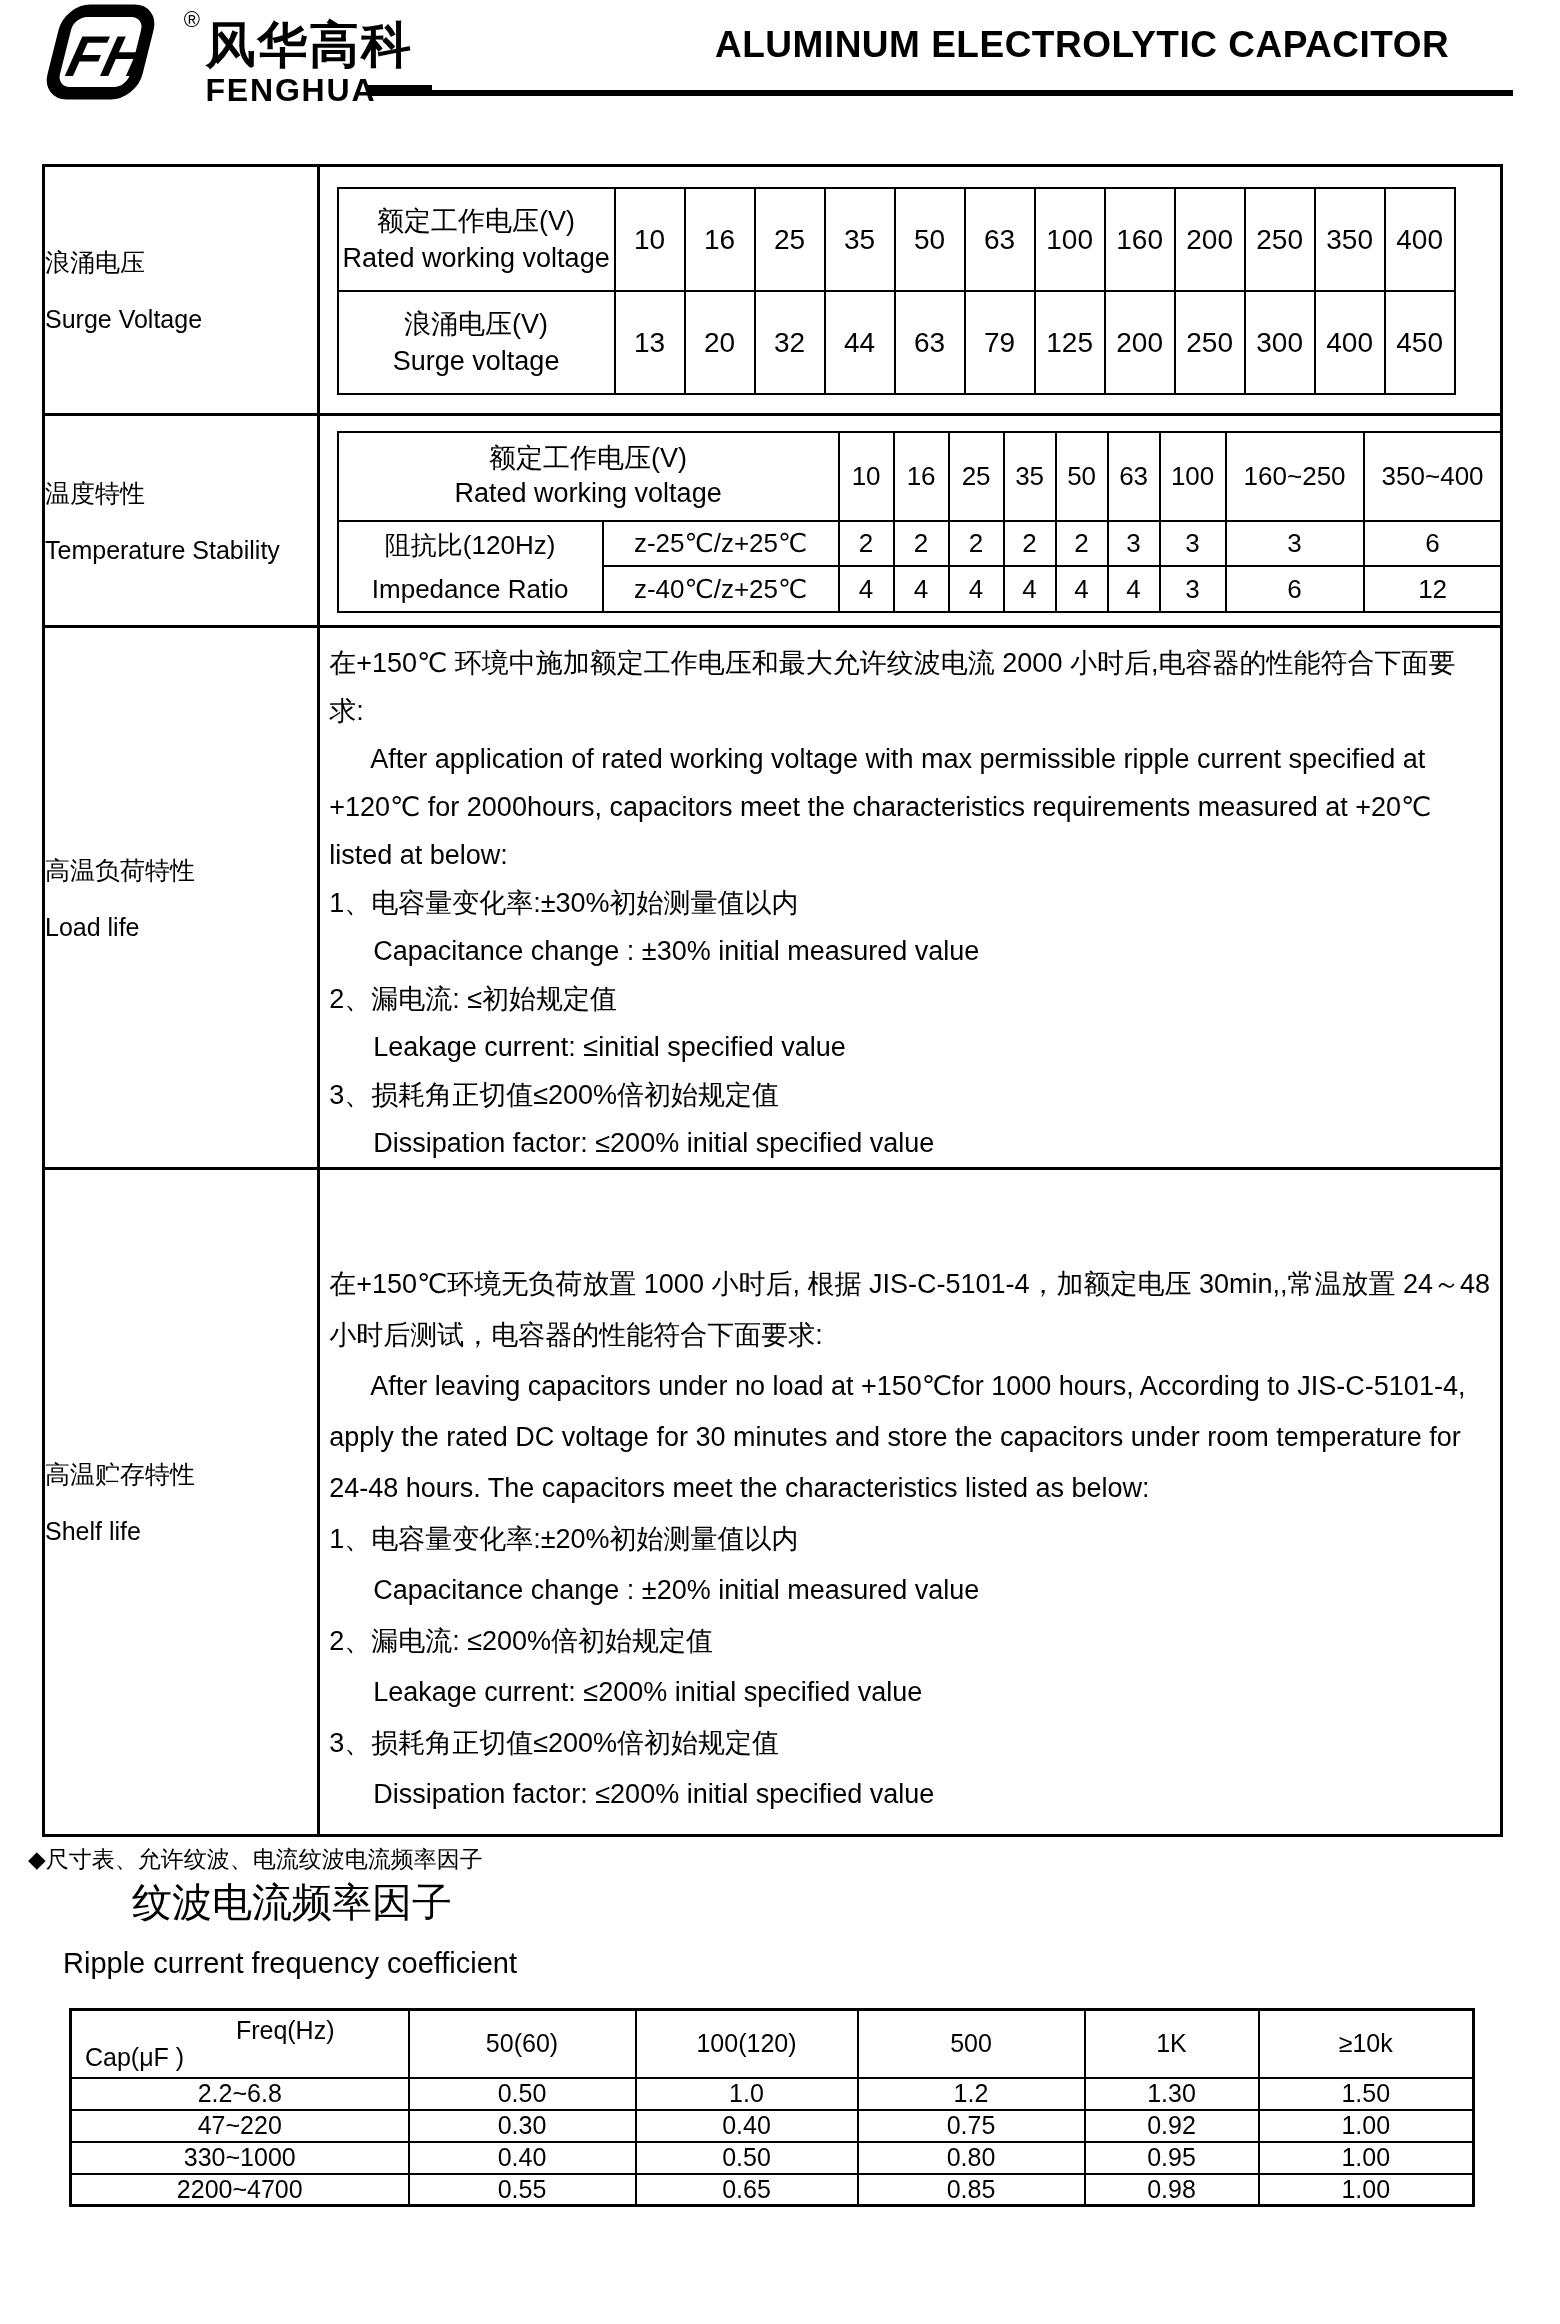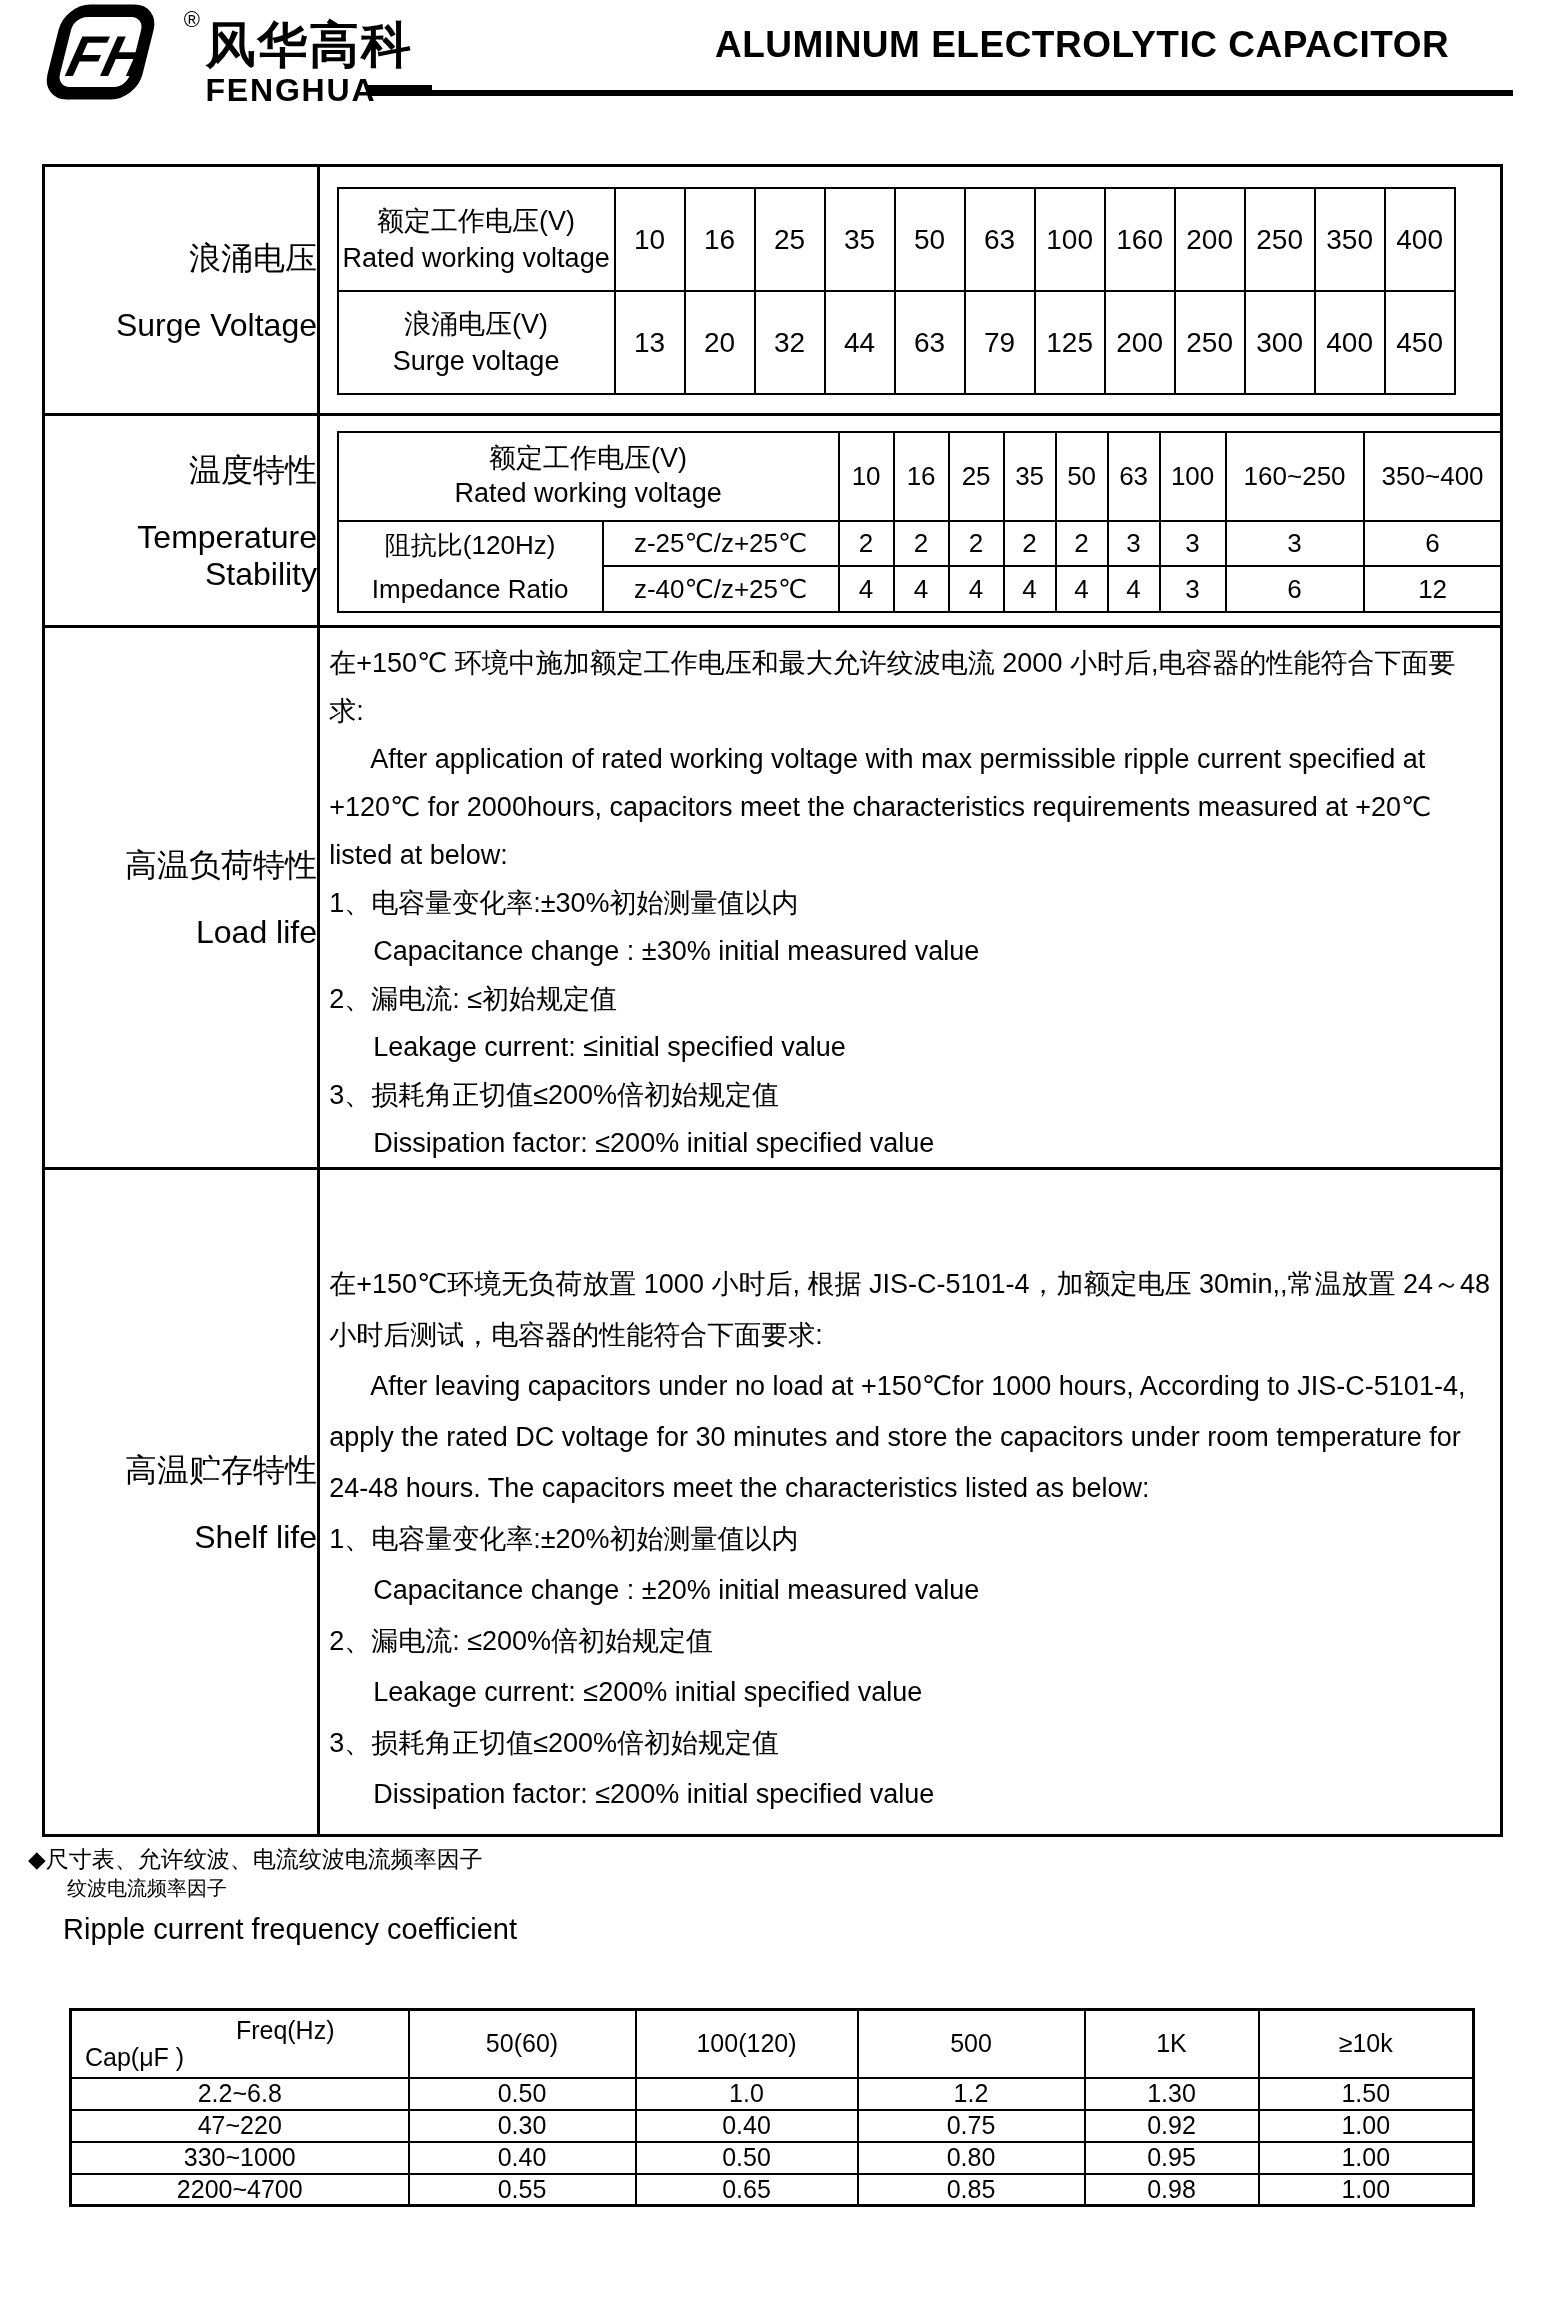--- a/index.html
+++ b/index.html
@@ -15,21 +15,21 @@
   .logo-cn { font-size:50px; font-weight:bold; letter-spacing:1.8px; line-height:1; }
   .logo-en { font-size:32px; font-weight:bold; letter-spacing:1.8px; line-height:1; margin-top:3.7px; }
   .doc-title { position:absolute; left:715px; top:24px; font-size:37px; font-weight:bold; white-space:nowrap; letter-spacing:0.5px; }
   .title-rule { position:absolute; left:369px; top:90px; width:1144px; height:5.5px; background:#000; }
   .title-rule-cap { position:absolute; left:367px; top:85px; width:65px; height:8.3px; background:#000; }
 
   
   table { border-collapse:collapse; table-layout:fixed; }
   .main-table { position:absolute; left:42px; top:164px; width:1461px; height:1668px; }
   .main-table > tbody > tr > td { border:3.7px solid #000; background:#fff; }
-  .row-label { width:275px; text-align:right; vertical-align:middle; font-size:32px; }
+  .row-label { width:275px; text-align:left; vertical-align:middle; font-size:25px; }
   .row-label .cn { margin-bottom:26px; }
   .r-surge { height:249px; }
   .r-temp  { height:212px; }
   .r-load  { height:539px; }
   .r-shelf { height:667px; }
   .row-content { vertical-align:top; }
 
   .inner td { border:2.8px solid #000; text-align:center; vertical-align:middle; font-size:28px; }
   .surge-table { width:1119px; margin:20px 0 0 16.6px; }
   .surge-table tr { height:103px; }
@@ -45,21 +45,21 @@
   .text-block { padding:11px 14.8px 0 9.2px; font-size:27px; line-height:48px; }
   .r-shelf .text-block { padding-top:89px; line-height:51px; }
   .tline { white-space:nowrap; }
   .ind1 { padding-left:41px; }
   .ind2 { padding-left:44px; }
 
   
   .dim-heading { position:absolute; left:28px; top:1844px; }
   .dh1 { font-size:23px; }
   .dh2 { font-size:29px; margin-left:35px; margin-bottom:11px; }
-  .dh3 { font-size:20px; margin-left:39px; margin-bottom:11px; }
+  .dh3 { font-size:40px; margin-left:39px; margin-bottom:17px;text-align:center; }
   .dh4 { font-size:29px; margin-left:35px; }
 
   
   .freq-table { position:absolute; left:69px; top:2008px; width:1403px; font-size:25px; }
   .freq-table td { border:2.8px solid #000; text-align:center; vertical-align:middle; background:#fff; }
   .freq-table { border:3.7px solid #000; }
   .freq-header { height:68px; }
   .freq-data { height:32px; }
   .corner-cell { position:relative; padding:0;
     background:linear-gradient(to bottom right,

